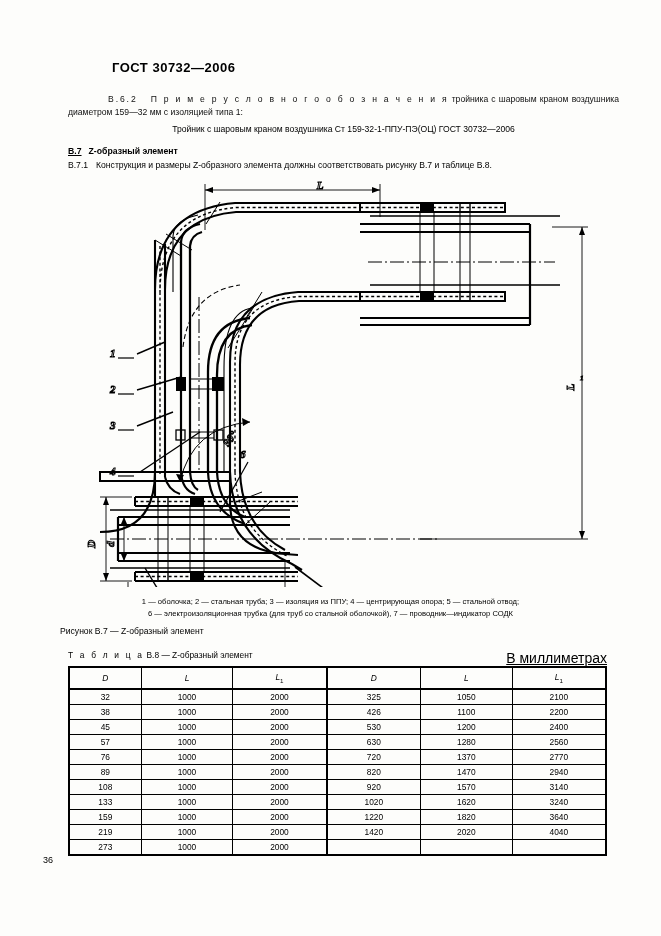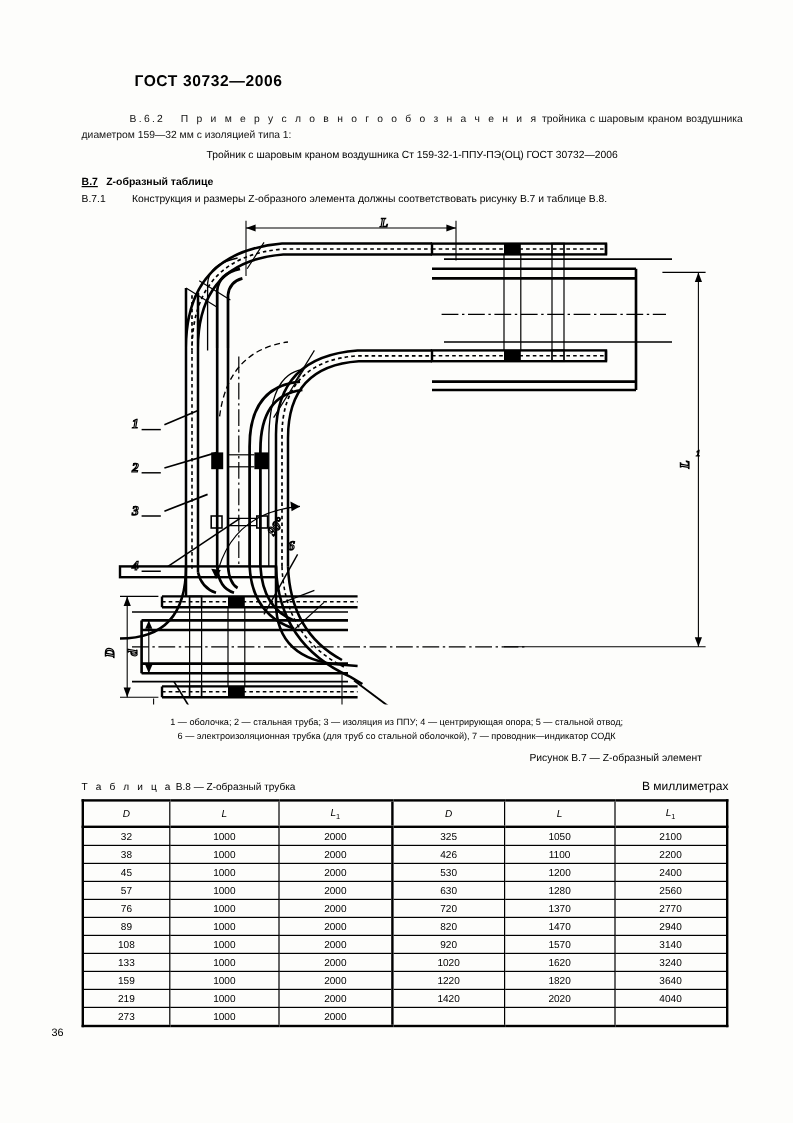--- a/index.html
+++ b/index.html
@@ -51,21 +51,21 @@
     left: 68px; top: 146px;
     font-size: 8.7px;
     font-weight: bold;
   }
   .h-b7 .num { margin-right: 7px; text-decoration: underline; }
   .p-71 {
     position: absolute;
     left: 68px; top: 160px; width: 551px;
     font-size: 8.6px;
   }
-  .p-71 .num { margin-right: 22px; }
+  .p-71 .num { margin-right: 8px; }
 
   
   #figure {
     position: absolute;
     left: 40px;
     top: 172px;
     width: 580px;
     height: 415px;
   }
   #figure svg { display: block; }
@@ -74,40 +74,41 @@
     position: absolute;
     left: 60px;
     top: 596px;
     width: 541px;
     font-size: 7.6px;
     line-height: 12px;
     text-align: center;
   }
   .fig-caption {
     position: absolute;
-    left: 44px;
+    left: 60px;
     top: 626px;
     width: 541px;
-    text-align: right;
+    text-align: left;
     font-size: 8.6px;
   }
 
   
   .tbl-title {
     position: absolute;
     left: 68px;
     top: 650px;
     font-size: 8.4px;
   }
   .tbl-title .sp { letter-spacing: 2.2px; }
   .tbl-units {
     position: absolute;
     right: 54px;
     top: 650px;
-    font-size: 10px;
+    font-size: 14px;
+    text-decoration: underline;
   }
   table.dims {
     position: absolute;
     left: 68px;
     top: 666px;
     width: 539px;
     border-collapse: collapse;
     font-size: 8.4px;
   }
   table.dims th, table.dims td {
@@ -155,21 +156,21 @@
 
   <div class="para p-62">
     <span class="spaced">В.6.2</span>
     <span class="spaced">П р и м е р   у с л о в н о г о   о б о з н а ч е н и я</span>
     <span>тройника с шаровым краном воздушника диаметром 159—32 мм с изоляцией типа 1:</span>
   </div>
 
   <div class="desig">Тройник с шаровым краном воздушника Ст 159-32-1-ППУ-ПЭ(ОЦ) ГОСТ 30732—2006</div>
 
   <div class="h-b7">
-    <span class="num">В.7</span><span>Z-образный таблице</span>
+    <span class="num">В.7</span><span>Z-образный элемент</span>
   </div>
 
   <div class="p-71">
     <span class="num">В.7.1</span><span>Конструкция и размеры Z-образного элемента должны соответствовать рисунку В.7 и таблице В.8.</span>
   </div>
 
   <div id="figure">
     <svg width="580" height="415" viewBox="0 0 580 415" xmlns="http://www.w3.org/2000/svg">
       <defs>
 
@@ -420,21 +421,21 @@
   </div>
 
   <div class="legend">
     <div>1 — оболочка; 2 — стальная труба; 3 — изоляция из ППУ; 4 — центрирующая опора; 5 — стальной отвод;</div>
     <div>6 — электроизоляционная трубка (для труб со стальной оболочкой), 7 — проводник—индикатор СОДК</div>
   </div>
   <div class="fig-caption">Рисунок В.7 — Z-образный элемент</div>
 
   <div class="tbl-title">
     <span class="sp">Т а б л и ц а</span>
-    <span>В.8 — Z-образный трубка</span>
+    <span>В.8 — Z-образный элемент</span>
   </div>
   <div class="tbl-units">В миллиметрах</div>
 
   <table class="dims">
     <thead>
       <tr>
         <th class="outer-l">D</th>
         <th>L</th>
         <th>L<span class="sub">1</span></th>
         <th class="mid-div">D</th>

